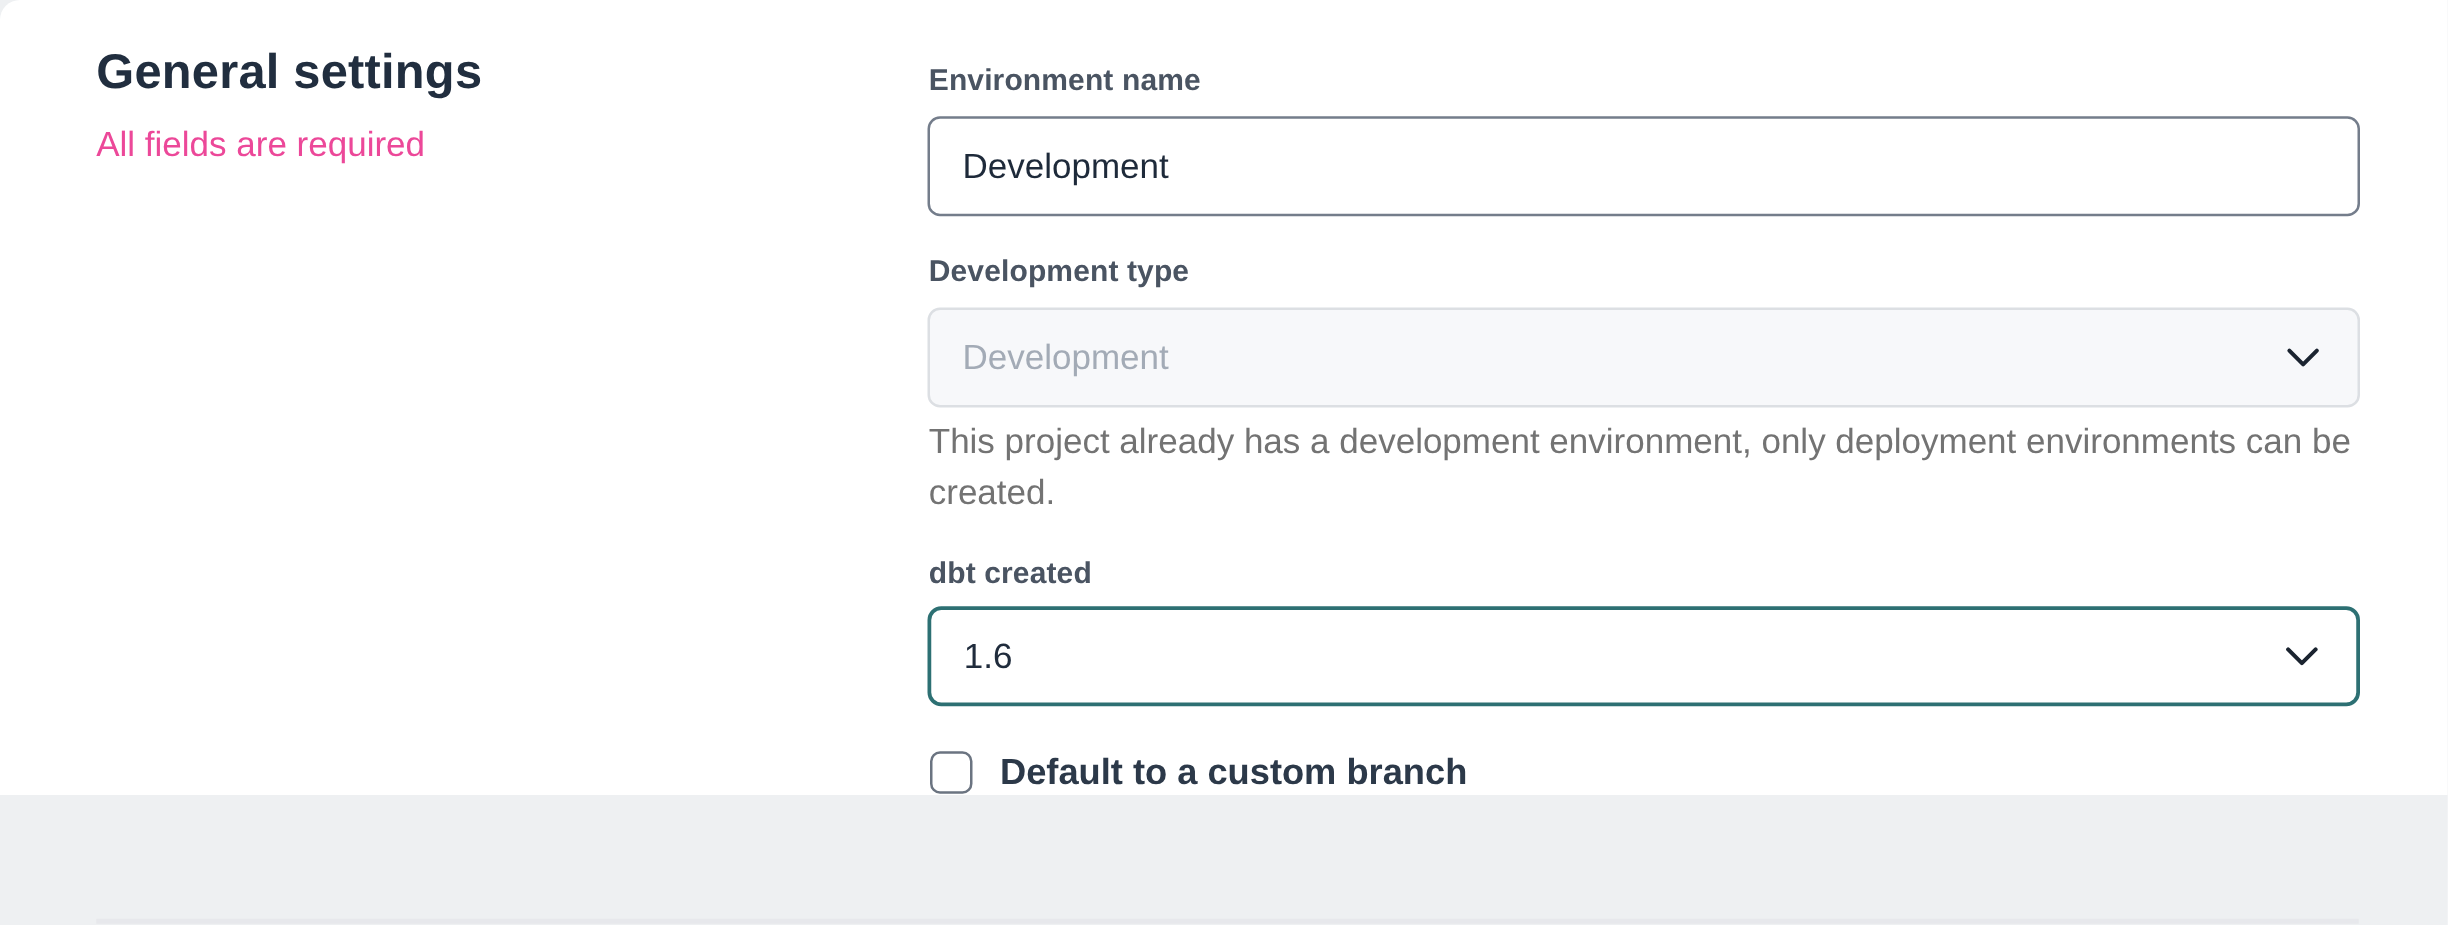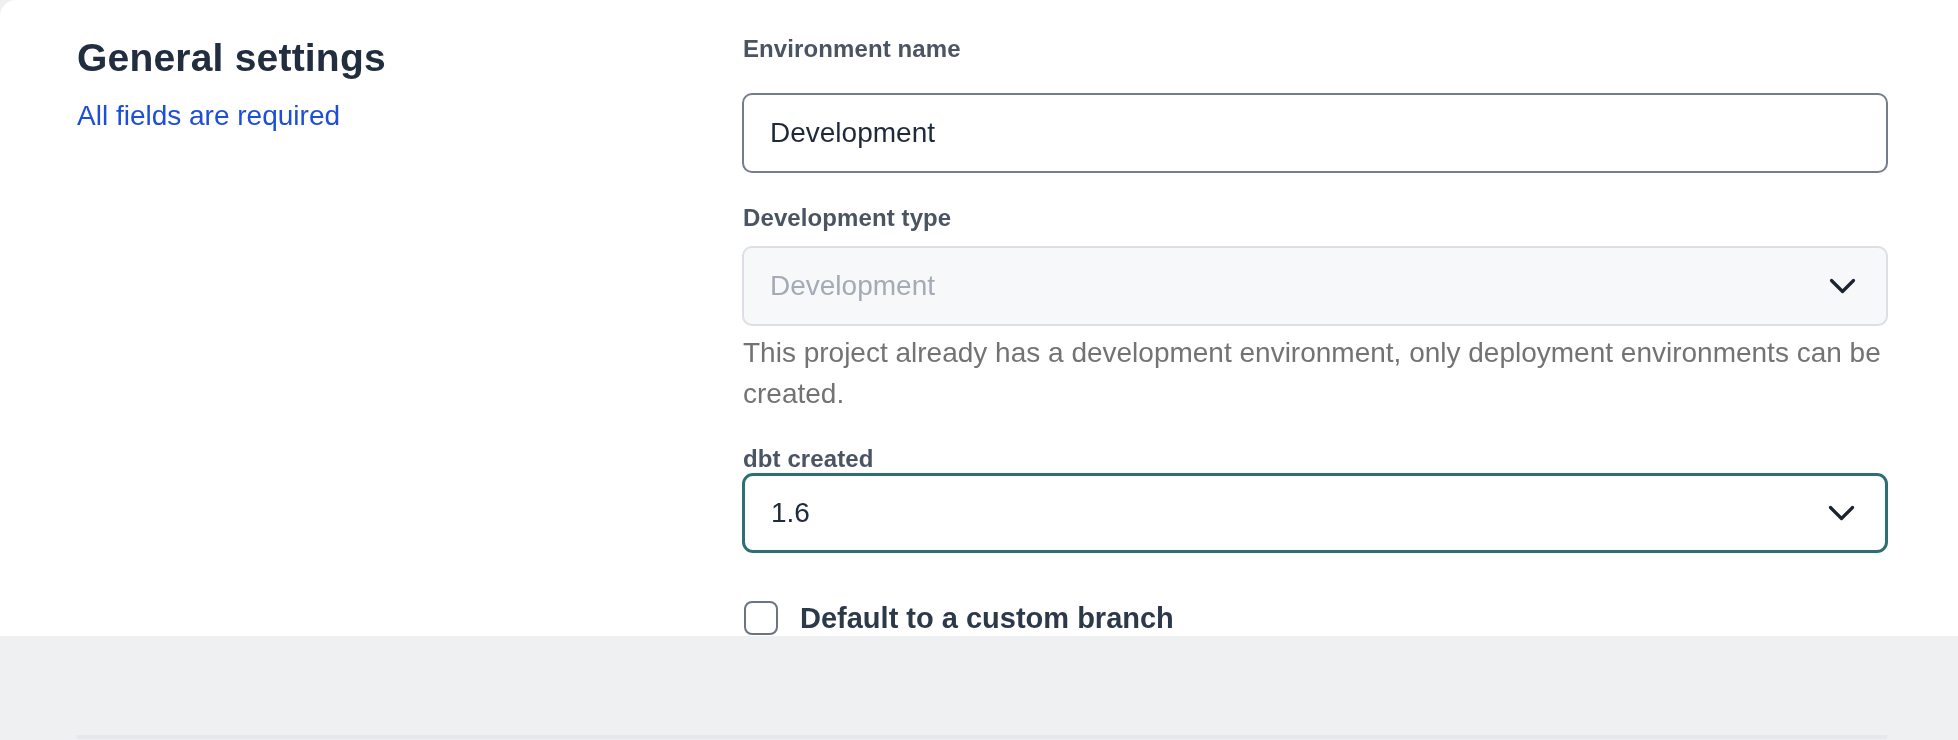--- a/index.html
+++ b/index.html
@@ -16,30 +16,30 @@
     border-top-left-radius: 16px;
   }
   
   .page-title {
     position: absolute; left: 77px; top: 36px;
     font-size: 39px; font-weight: 700; color: #212e3f;
     letter-spacing: 0.2px;
   }
   .page-subtitle {
     position: absolute; left: 77px; top: 100px;
-    font-size: 28px; font-weight: 400; color: #1d4ed8;
+    font-size: 28px; font-weight: 400; color: #ec4899;
   }
   
   .form-col { position: absolute; left: 742px; top: 0; width: 1146px; height: 740px; }
   .field-label {
     position: absolute; left: 1px;
     font-size: 24px; font-weight: 700; color: #4a5462;
     letter-spacing: 0.1px;
   }
-  .lbl-env-name { top: 35px; }
+  .lbl-env-name { top: 51px; }
   .lbl-env-type { top: 204px; }
   .lbl-dbt-version { top: 445px; }
 
   .text-input {
     position: absolute; left: 0; top: 93px;
     width: 1146px; height: 80px;
     border: 2px solid #747d8b; border-radius: 10px;
     background: #ffffff;
     padding: 0 26px;
     font-family: "Liberation Sans", sans-serif;
@@ -56,21 +56,21 @@
     font-size: 28px;
   }
   .select .chevron { margin-left: auto; display: flex; align-items: center; }
   .select-disabled {
     top: 246px;
     background: #f7f8fa;
     border: 2px solid #dcdfe3;
     color: #a3abb6;
   }
   .select-focused {
-    top: 473px;
+    top: 485px;
     background: #ffffff;
     border: 3px solid #2d7073;
     border-radius: 11px;
     color: #202c3c;
     justify-content: center;
   }
 
   .help-text {
     position: absolute; left: 1px; top: 332px;
     width: 1146px;

